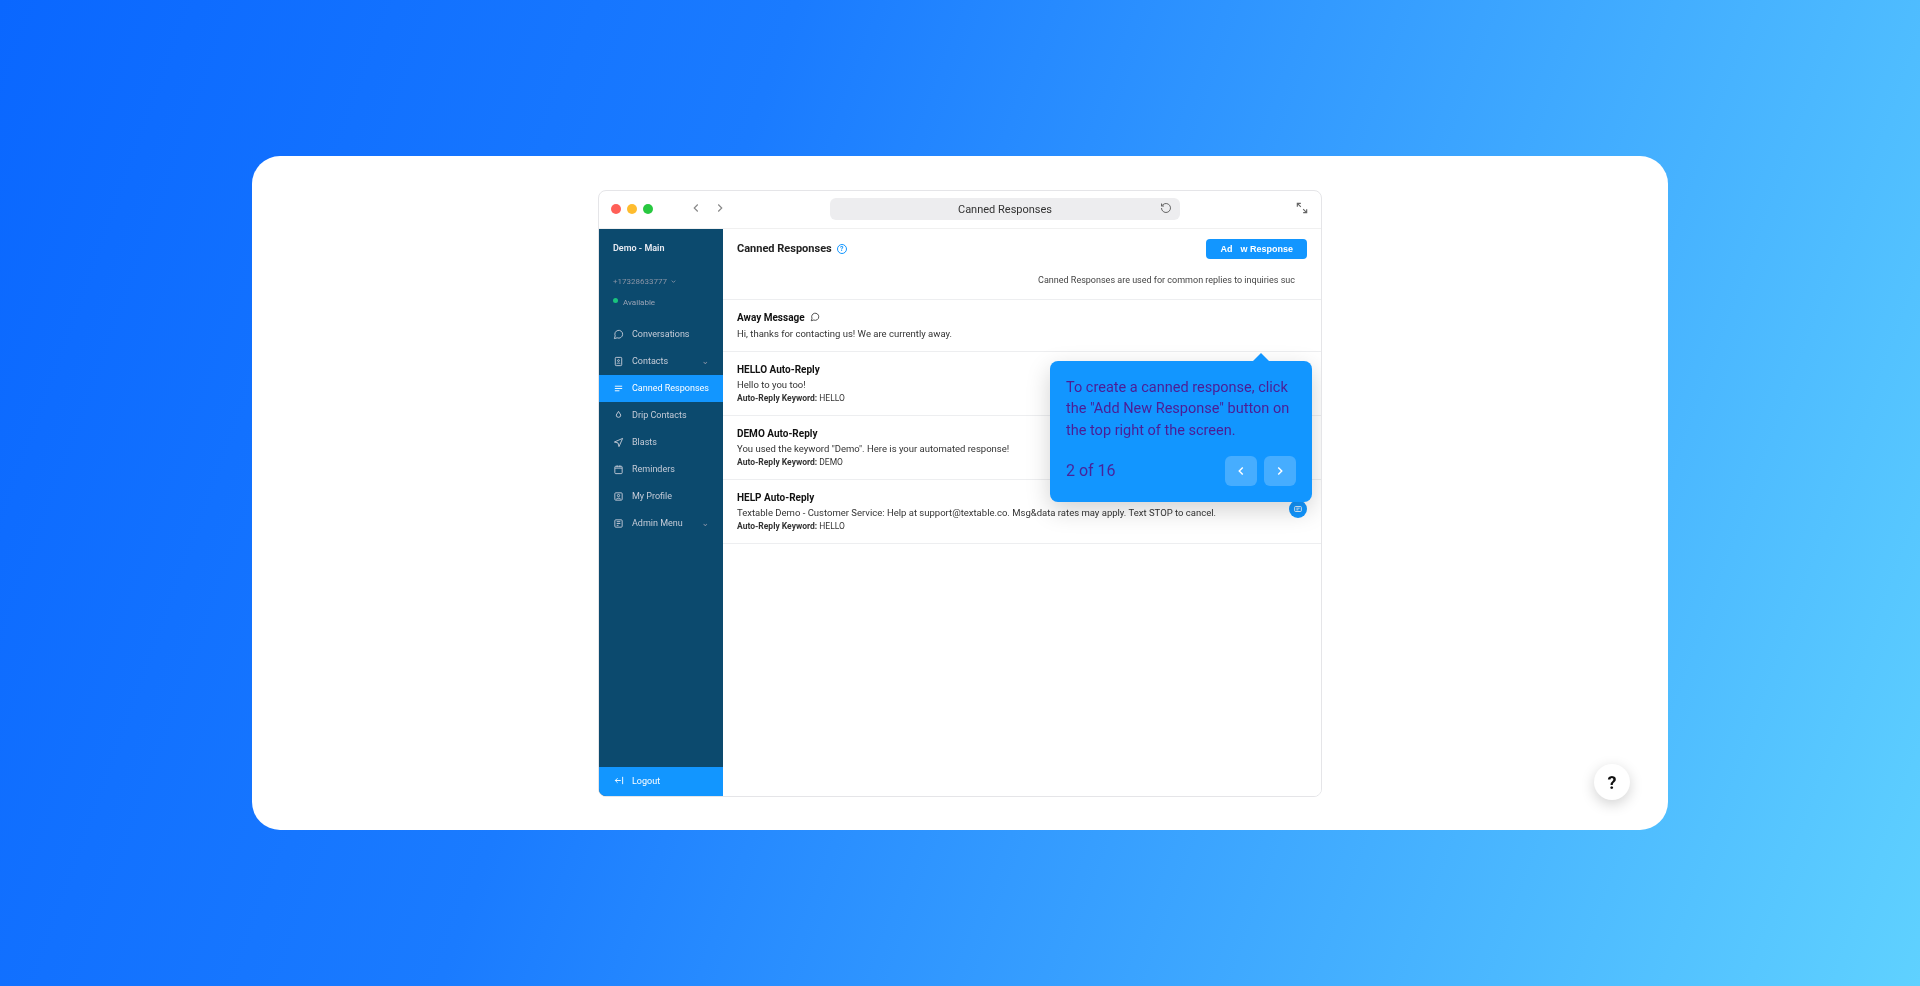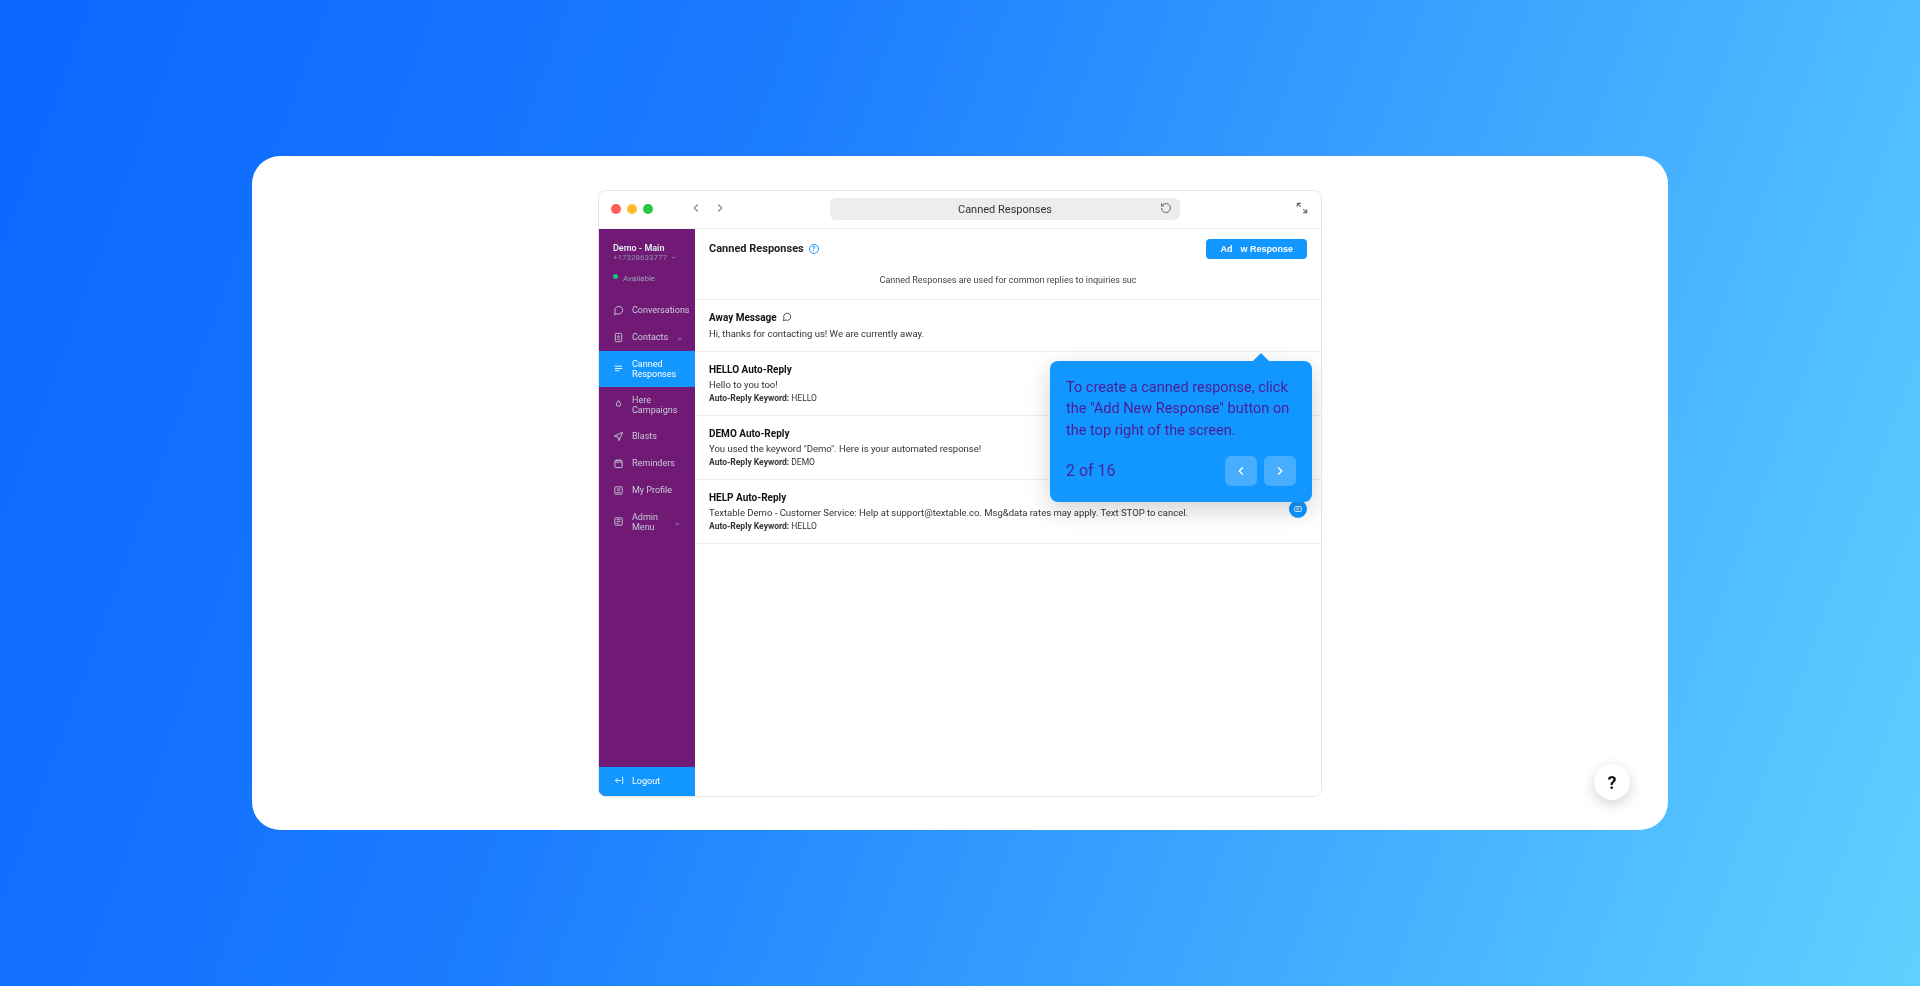--- a/index.html
+++ b/index.html
@@ -56,30 +56,30 @@
     align-items: center;
     justify-content: center;
     position: relative;
     font-size: 11px;
     color: #333;
   }
   .refresh-icon { position:absolute; right:8px; color:#666; }
   .expand-icon { color:#666; margin-left: 12px; }
   .app-body { flex:1; display:flex; min-height:0; }
   .sidebar {
-    width: 96px;
-    background: #701a75;
+    width: 124px;
+    background: #0c4a6e;
     color: #c6ccd8;
     display:flex;
     flex-direction:column;
     font-size: 9px;
   }
   .sb-header { padding: 14px 12px 6px 14px; color:#fff; }
   .sb-title { font-size: 9px; font-weight:600; color:#e8ebf2; }
-  .sb-phone { font-size: 8px; color:#8a94a6; display:flex; align-items:center; gap:3px; }
+  .sb-phone { font-size: 8px; color:#8a94a6; display:flex; align-items:center; gap:3px;margin-top:24px; }
   .sb-status { display:flex; align-items:flex-start; gap:5px; font-size:8px; color:#9aa3b5; padding: 6px 14px 10px; }
   .sb-dot-green { width:5px; height:5px; border-radius:50%; background:#19c37d; }
   .sb-nav { flex:1; padding-top:4px; }
   .sb-item {
     display:flex; align-items:center; gap:8px;
     padding: 8px 14px;
     font-size: 9px;
     color:#c6ccd8;
     cursor:pointer;
     position:relative;
@@ -101,22 +101,22 @@
     padding: 10px 14px 12px 14px;
   }
   .main-title { font-size:11px; font-weight:700; color:#222; display:flex; align-items:center; gap:5px;}
   .help-q { width:10px;height:10px;border-radius:50%;border:1px solid #1296ff;color:#1296ff;font-size:7px;display:flex;align-items:center;justify-content:center; }
   .add-btn {
     background:#1296ff; color:#fff; font-size:9px; font-weight:600;
     padding: 5px 14px; border:none; border-radius:4px;
     display:flex; gap:8px;
   }
   .desc-row {
-    padding: 4px 18px 14px;
-    text-align:center;
+    padding: 4px 26px 14px;
+    text-align:right;
     font-size:9px;
     color:#444;
     border-bottom:1px solid #edeef0;
   }
   .row {
     padding: 12px 14px;
     border-bottom: 1px solid #edeef0;
     display:flex; align-items:flex-start; justify-content:space-between;
   }
   .row-left { flex:1; padding-right:16px; }
@@ -254,21 +254,21 @@
                 </svg>
               </span>
             <span>Canned Responses</span>
           </div>
           <div class="sb-item">
             <span class="ico">
                 <svg viewBox="0 0 24 24" fill="none" stroke="currentColor" stroke-width="2">
                   <path d="M12 3l5 8a5 5 0 1 1-10 0l5-8z"></path>
                 </svg>
               </span>
-            <span>Here Campaigns</span>
+            <span>Drip Contacts</span>
           </div>
           <div class="sb-item">
             <span class="ico">
                 <svg viewBox="0 0 24 24" fill="none" stroke="currentColor" stroke-width="2">
                   <path d="M3 11l18-8-8 18-2-8-8-2z"></path>
                 </svg>
               </span>
             <span>Blasts</span>
           </div>
           <div class="sb-item">

